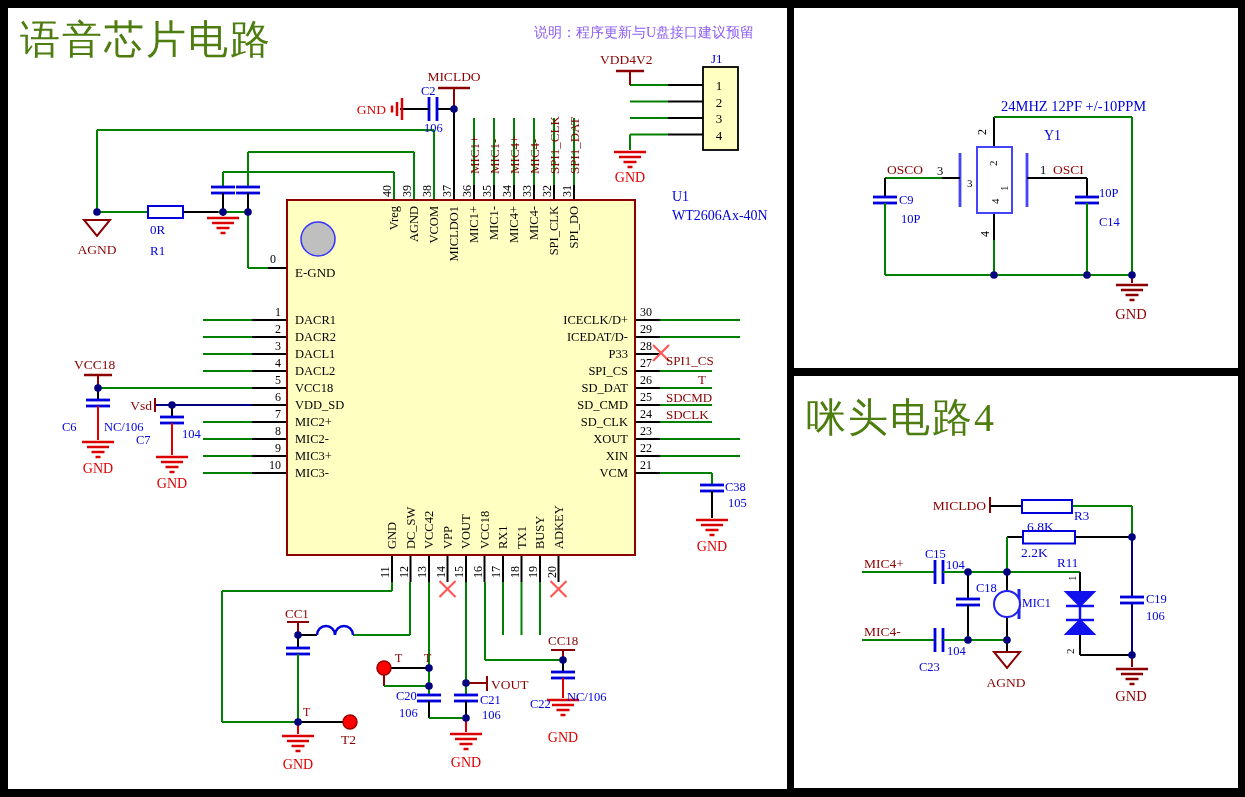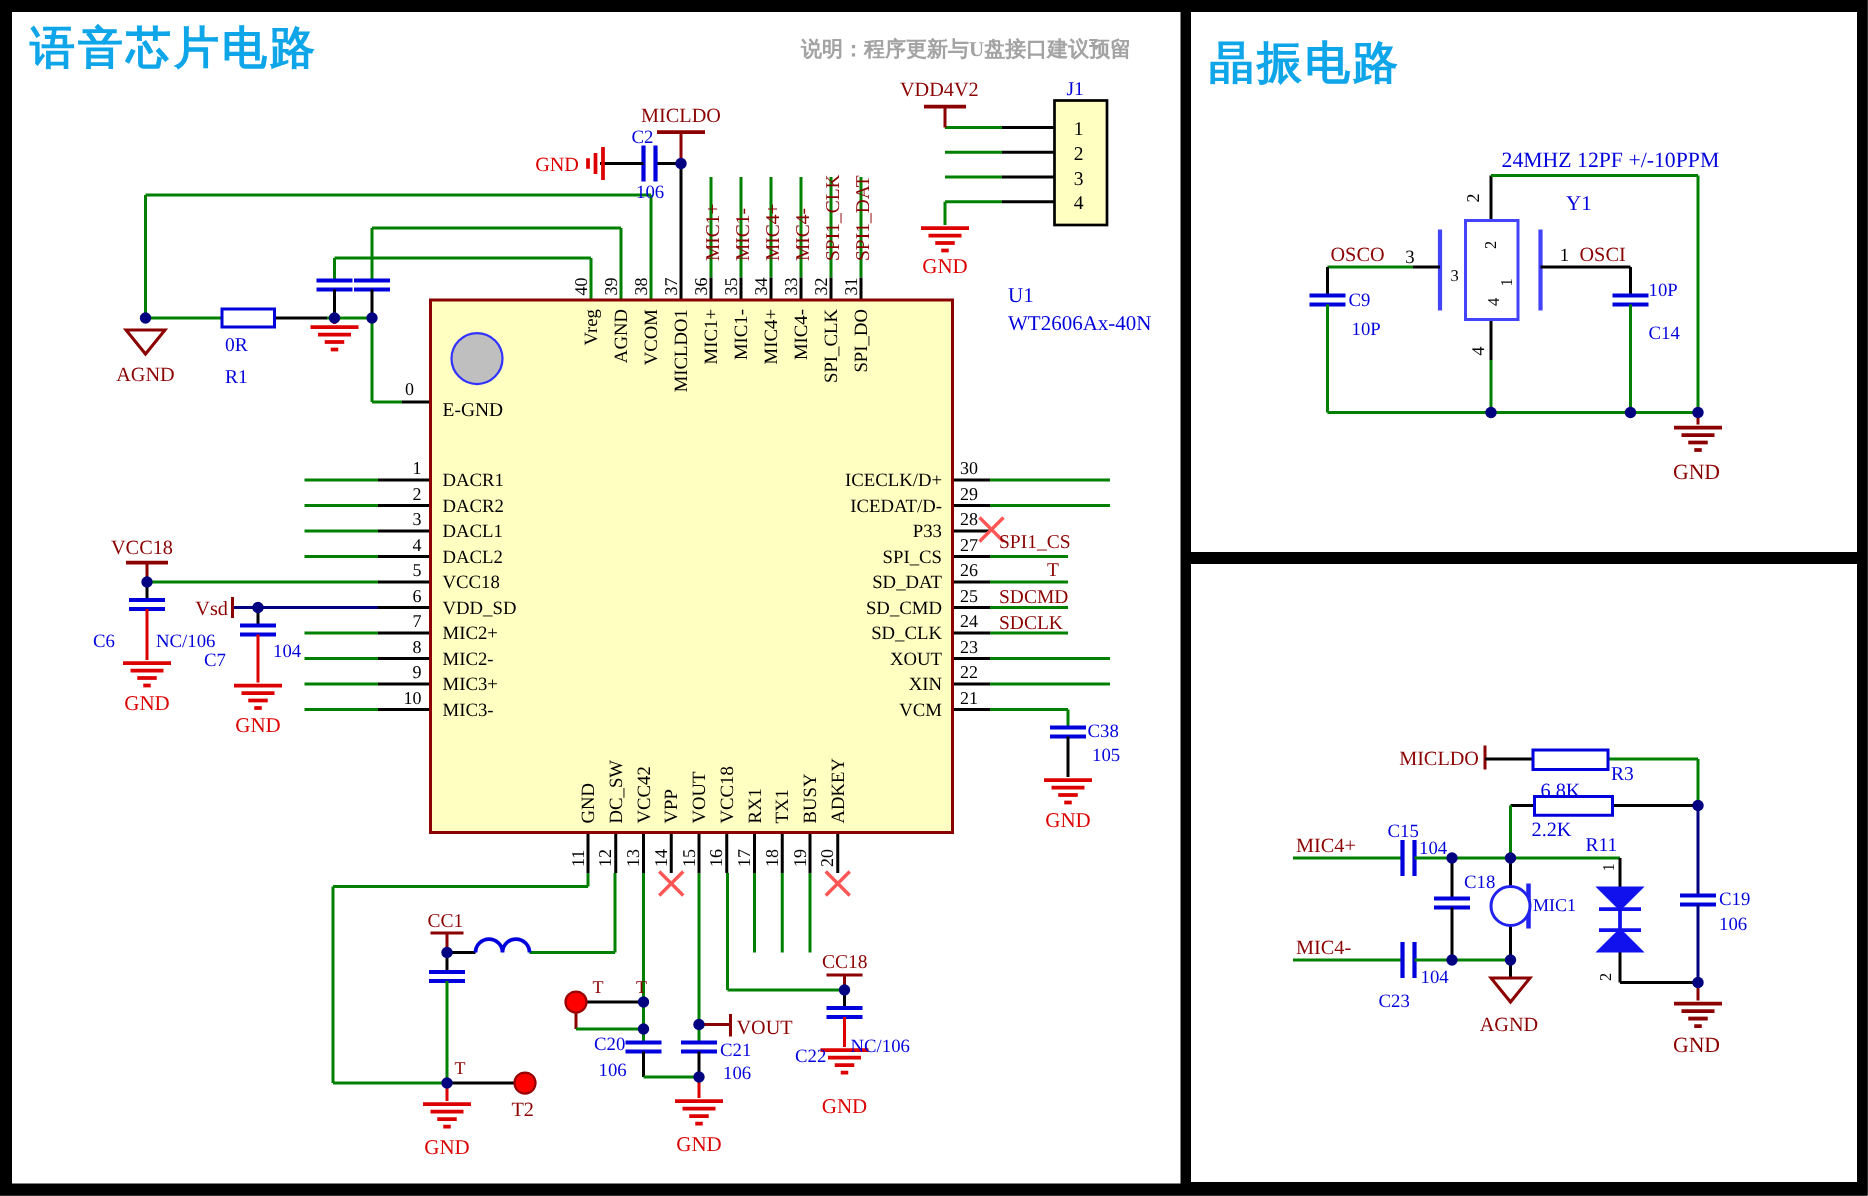--- a/index.html
+++ b/index.html
@@ -2,36 +2,36 @@
 <html><head>
 <meta charset="utf-8">
 <style>
   html,body{margin:0;padding:0;background:#000;}
   #stage{position:relative;width:1245px;height:797px;background:#000;overflow:hidden;
          font-family:"Liberation Serif","DejaVu Serif",serif;}
   .panel{position:absolute;background:#fff;}
   #panel-voice{left:8px;top:8px;width:779px;height:781px;}
   #panel-xtal{left:794px;top:8px;width:444px;height:360px;}
   #panel-mic{left:794px;top:376px;width:444px;height:412px;}
-  .title{position:absolute;color:#0ea5e9;font-size:30px;font-weight:bold;letter-spacing:2px;z-index:5;}
-  .note{position:absolute;color:#a3a3a3;font-size:14px;font-weight:bold;z-index:5;}
+  .title{position:absolute;color:#4d7c0f;font-size:40px;font-weight:normal;letter-spacing:2px;z-index:5;}
+  .note{position:absolute;color:#8b5cf6;font-size:14px;font-weight:normal;z-index:5;}
   #schem{position:absolute;left:0;top:0;z-index:4;}
   svg text{font-family:"Liberation Serif","DejaVu Serif",serif;}
 </style>
 </head>
 <body>
 
 <div id="stage">
   <div id="panel-voice" class="panel"></div>
   <div id="panel-xtal" class="panel"></div>
   <div id="panel-mic" class="panel"></div>
 
   <div class="title" style="left:20px;top:12px;">语音芯片电路</div>
   <div class="note" style="left:534px;top:24px;">说明：程序更新与U盘接口建议预留</div>
-  <div class="title" style="left:806px;top:22px;">晶振电路</div>
+  <div class="title" style="left:806px;top:390px;">咪头电路4</div>
 
   <svg id="schem" width="1245" height="797">
     <g id="gWires">
         <line x1="474" y1="118" x2="474" y2="185" stroke="#008000" stroke-width="2"></line>
         <line x1="474" y1="185" x2="474" y2="200" stroke="#000000" stroke-width="2"></line>
         <line x1="494" y1="118" x2="494" y2="185" stroke="#008000" stroke-width="2"></line>
         <line x1="494" y1="185" x2="494" y2="200" stroke="#000000" stroke-width="2"></line>
         <line x1="514" y1="118" x2="514" y2="185" stroke="#008000" stroke-width="2"></line>
         <line x1="514" y1="185" x2="514" y2="200" stroke="#000000" stroke-width="2"></line>
         <line x1="534" y1="118" x2="534" y2="185" stroke="#008000" stroke-width="2"></line>

